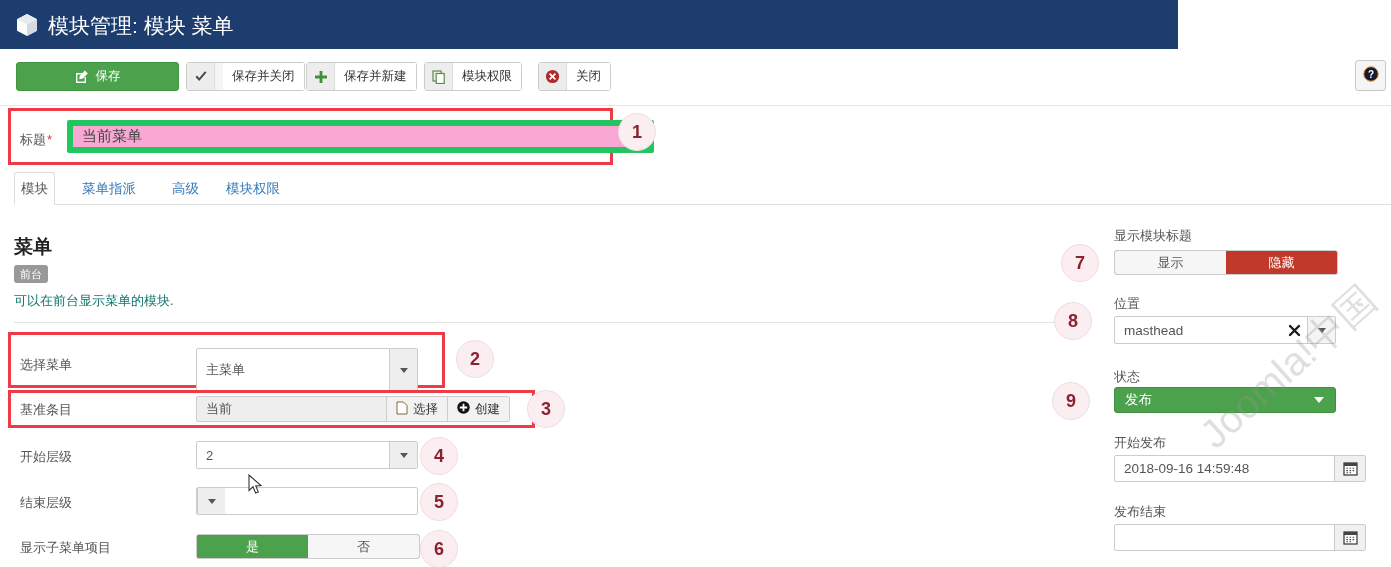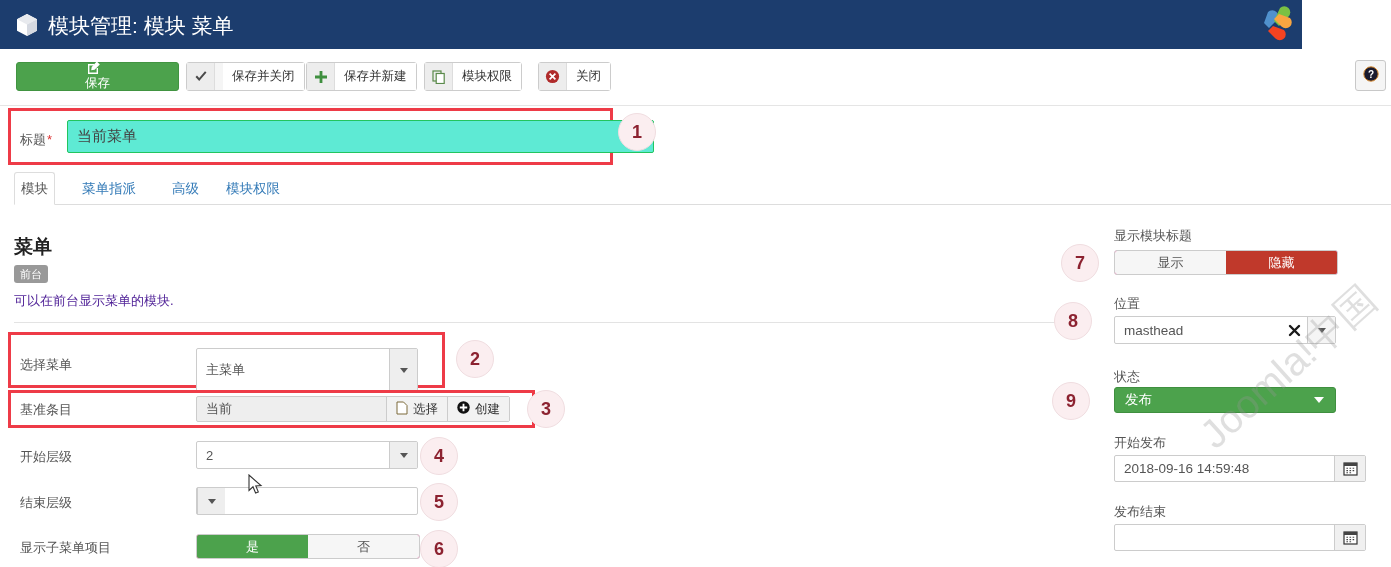--- a/index.html
+++ b/index.html
@@ -4,21 +4,21 @@
 <style>
   html,body{margin:0;padding:0;}
   body{
     width:1391px;height:567px;overflow:hidden;position:relative;
     background:#fff;
     font-family:"Liberation Sans","DejaVu Sans",sans-serif;
     font-size:13px;color:#333;
   }
   
   .header{
-    position:absolute;left:0;top:0;width:1302px;height:49px;
+    position:absolute;left:0;top:0;width:1178px;height:49px;
     background:#1c3d6e;overflow:hidden;
   }
   .header-title{
     position:absolute;left:48px;top:12px;
     font-size:21px;color:#fff;font-weight:400;white-space:nowrap;
   }
   .cube-icon{position:absolute;left:16px;top:13px;width:22px;height:24px;}
   .joomla-logo{position:absolute;left:1248px;top:4px;height:42px;width:180px;}
   
   .toolbar{
@@ -32,43 +32,43 @@
     font-size:12.5px;color:#333;
   }
   .btn .bicon{
     display:flex;align-items:center;justify-content:center;
     width:27px;height:27px;flex:none;border-right:1px solid #ddd;
     background:#ededed;
   }
   .btn .blabel{padding:0 9px;white-space:nowrap;background:#fff;height:27px;display:flex;align-items:center;}
   .btn-save{
     left:16px;width:163px;background:#4ca24c;border-color:#419441;
-    color:#fff;justify-content:center;flex-direction:column;
+    color:#fff;justify-content:center;
   }
   .btn-save .sv-ico{margin-right:7px;display:flex;align-items:center}
   .btn-save .blabel{background:transparent;color:#fff;padding:0;}
   .btn-saveclose{left:186px;gap:8px;}
   .btn-savenew{left:306px;}
   .btn-savecopy{left:424px;}
   .btn-close{left:538px;}
   .btn-help{
     left:1355px;top:60px;width:31px;height:31px;justify-content:center;
     background:#f5f5f5;border:1px solid #c8c8c8;
   }
   
   .title-box{
     position:absolute;left:8px;top:108px;width:605px;height:57px;
     border:3px solid #ee3b47;box-sizing:border-box;background:#fff;
   }
   .title-label{position:absolute;left:20px;top:131px;font-size:13px;color:#555;}
   .title-label .req{color:#d33;margin-left:1px;}
   .title-input{
     position:absolute;left:67px;top:120px;width:587px;height:33px;
-    box-sizing:border-box;border:1px solid #22c55e;border-radius:2px;
-    padding:0 9px;font-size:15px;color:#444;background:#5eead4;
+    box-sizing:border-box;border:6px solid #22c55e;border-radius:2px;
+    padding:0 9px;font-size:15px;color:#444;background:#f9a8d4;
     font-family:"Liberation Sans","DejaVu Sans",sans-serif;outline:none;
   }
   
   .tabs{
     position:absolute;left:14px;top:172px;width:1377px;height:33px;
     border-bottom:1px solid #ddd;box-sizing:border-box;
   }
   .tab{
     position:absolute;top:0;height:33px;box-sizing:border-box;
     display:flex;align-items:center;padding:0 6px;
@@ -77,21 +77,21 @@
   .tab.active{
     color:#555;background:#fff;border:1px solid #ddd;border-bottom:1px solid #fff;
     border-radius:3px 3px 0 0;
   }
   
   .mod-name{position:absolute;left:14px;top:234px;font-size:19px;font-weight:bold;color:#222;}
   .badge-front{
     position:absolute;left:14px;top:265px;padding:1px 6px;background:#999;
     color:#fff;font-size:11px;border-radius:3px;line-height:16px;
   }
-  .mod-desc{position:absolute;left:14px;top:292px;font-size:13px;color:#4c1d95;}
+  .mod-desc{position:absolute;left:14px;top:292px;font-size:13px;color:#0f766e;}
   .hr-line{position:absolute;left:14px;top:322px;width:1067px;height:1px;background:#e3e3e3;}
 
   .hl-box{position:absolute;border:3px solid #ee3b47;box-sizing:border-box;background:transparent;}
   .hl-menu{left:8px;top:332px;width:437px;height:56px;}
   .hl-base{left:8px;top:390px;width:527px;height:38px;}
 
   .frow-label{position:absolute;font-size:13px;color:#555;}
   .fld{
     position:absolute;box-sizing:border-box;border:1px solid #ccc;
     background:#eeeeee;border-radius:2px;display:flex;align-items:center;

